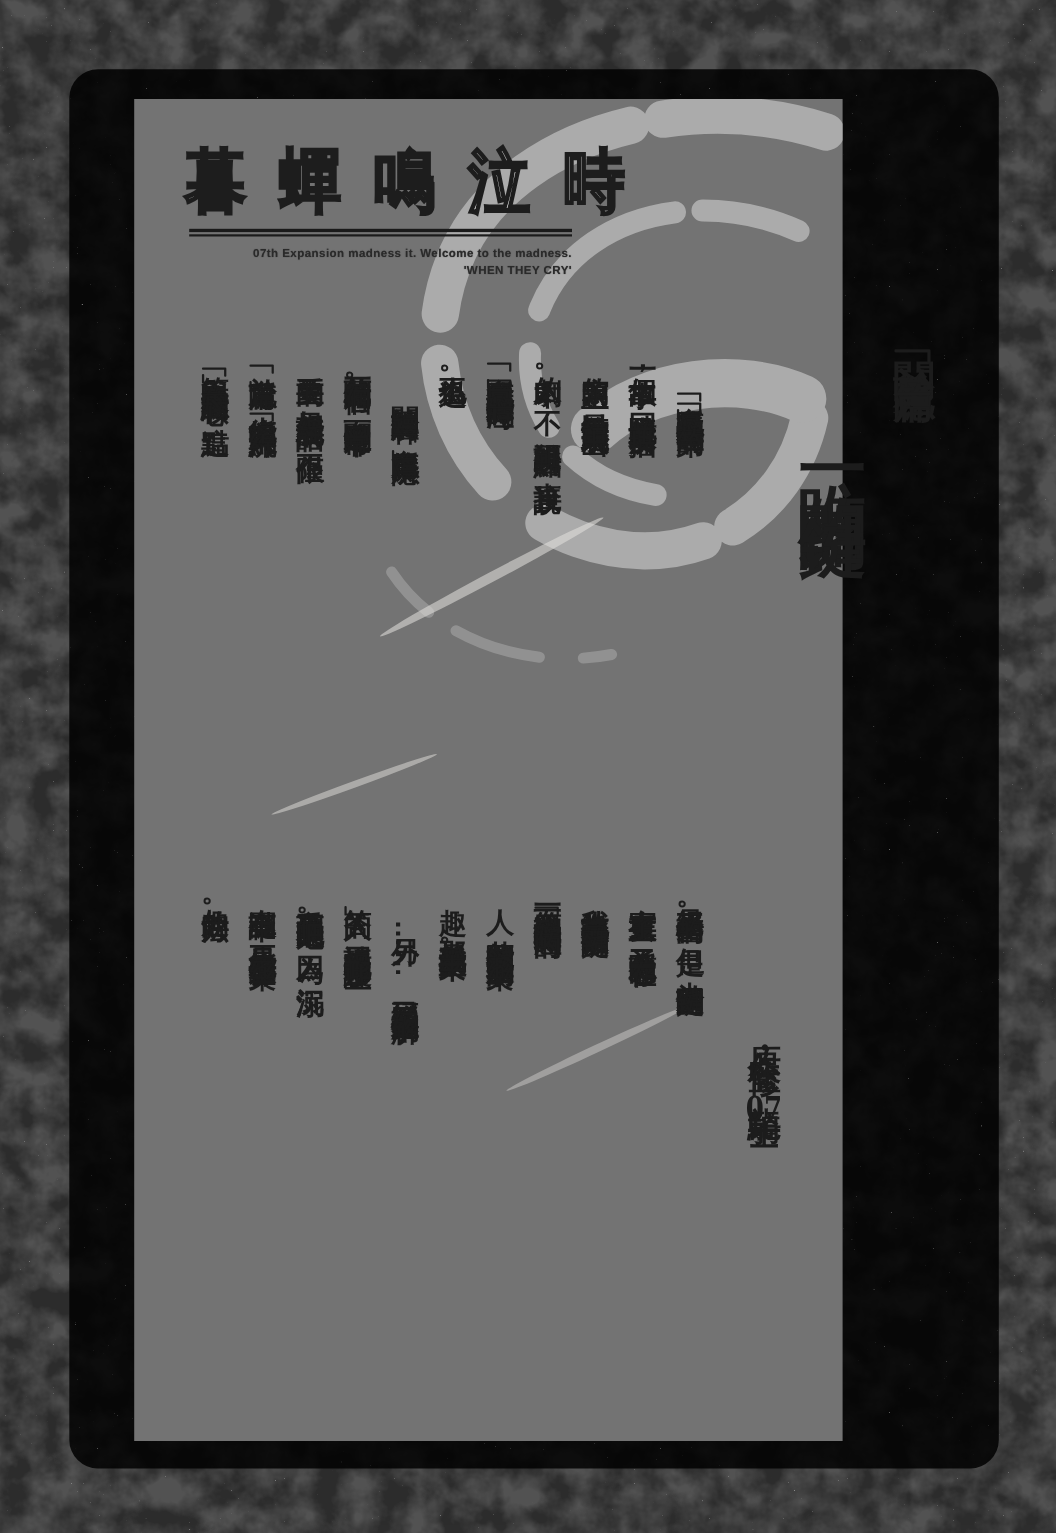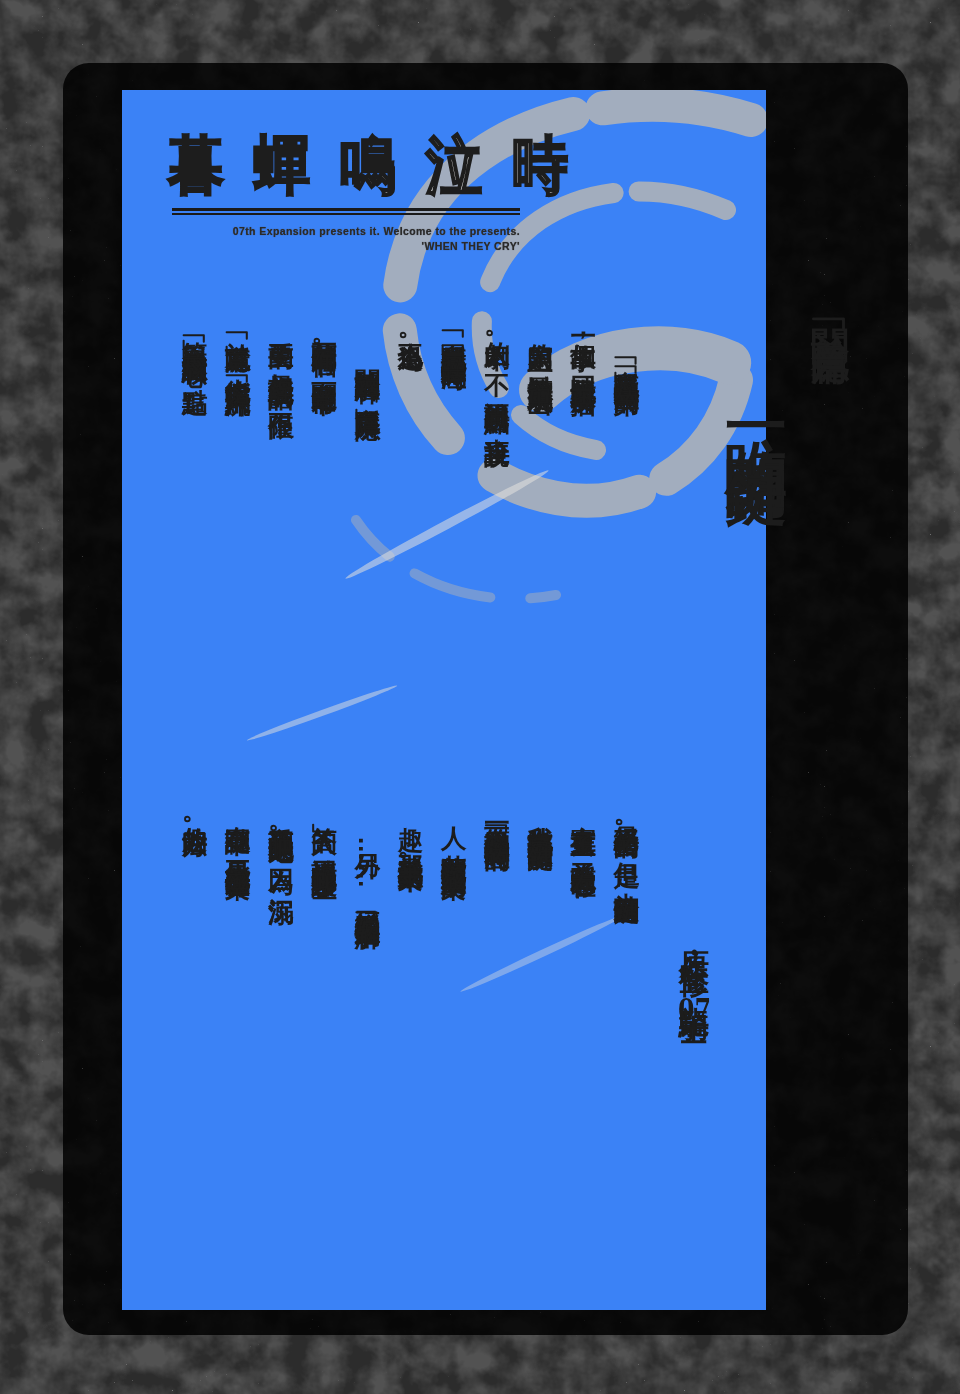--- a/index.html
+++ b/index.html
@@ -8,21 +8,21 @@
     background:#525252;
     font-family:"Liberation Sans", sans-serif;
   }
   .noise{position:absolute;left:0;top:0;z-index:2;pointer-events:none;}
   .frame{
     position:absolute;left:63px;top:63px;width:845px;height:1272px;
     background:#0d0d0d;border-radius:26px;z-index:1;
   }
   .page{
     position:absolute;left:122px;top:90px;width:644px;height:1220px;
-    background:#3b82f6;z-index:3;color:#1c1c1c;
+    background:#737373;z-index:3;color:#1c1c1c;
   }
   .swirl{position:absolute;right:0;top:0;z-index:0;pointer-events:none;}
   .streak{position:absolute;background:#e3e2de;z-index:0;pointer-events:none;border-radius:50%;}
   .logo{
     position:absolute;left:46px;top:34px;z-index:2;
     font-family:"DejaVu Serif", serif;font-size:56px;font-weight:bold;
     letter-spacing:30px;color:#ffffff;white-space:nowrap;
     -webkit-text-stroke:2.2px #1d1d1d;text-shadow:0 0 1px #1d1d1d;
     transform:scaleY(1.12);transform-origin:top left;
   }
@@ -95,21 +95,21 @@
     </g>
   </svg>
 
   <div class="streak" style="left:210px;top:430px;width:230px;height:9px;transform:rotate(-28deg);opacity:0.55;"></div>
   <div class="streak" style="left:120px;top:620px;width:160px;height:6px;transform:rotate(-20deg);opacity:0.5;"></div>
   <div class="streak" style="left:330px;top:860px;width:180px;height:7px;transform:rotate(-25deg);opacity:0.4;"></div>
 
   <div class="logo">暮蟬鳴泣時</div>
   <div class="logo-line"></div>
   <div class="tagline">
-    <div>07th Expansion presents it. Welcome to the presents.</div>
+    <div>07th Expansion madness it. Welcome to the madness.</div>
     <div>'WHEN THEY CRY'</div>
   </div>
 
   <div class="heading-small">關於「鬼隱篇」</div>
   <div class="heading-large">唯一的關鍵</div>
 
   <div class="cols upper">
     <div class="col">　「鬼隱篇」是「暮蟬鳴泣時」的第</div>
     <div class="col">一個故事，同時也是將本故事所要描</div>
     <div class="col">寫的主題　以最簡潔的方式所表現出</div>

